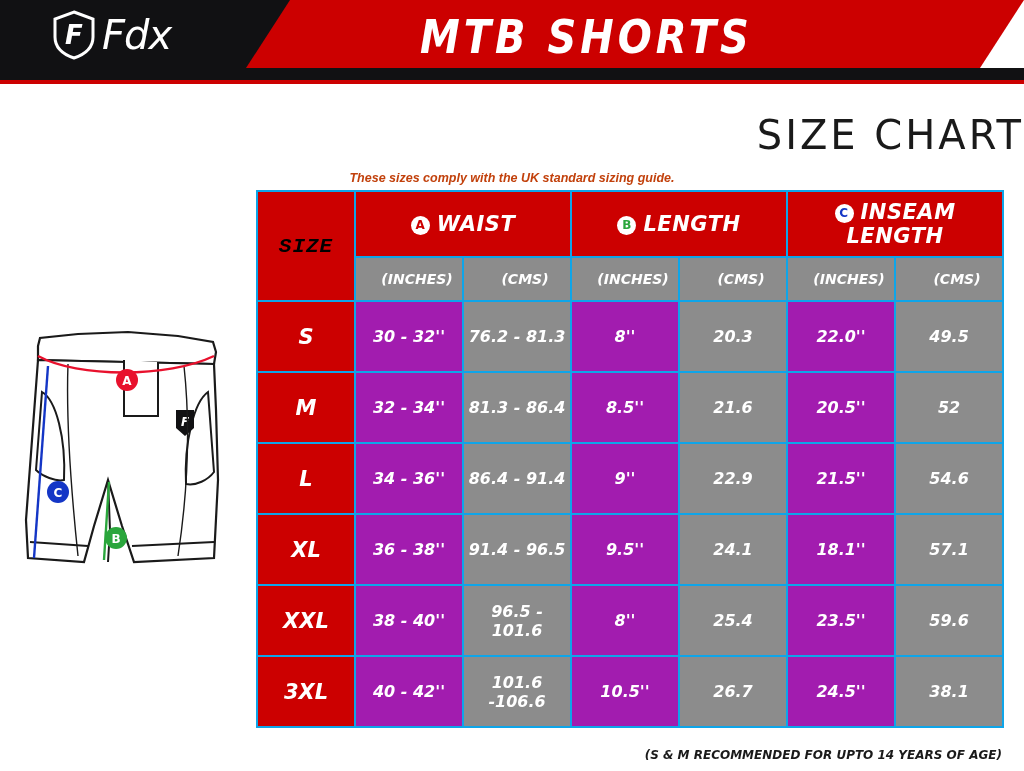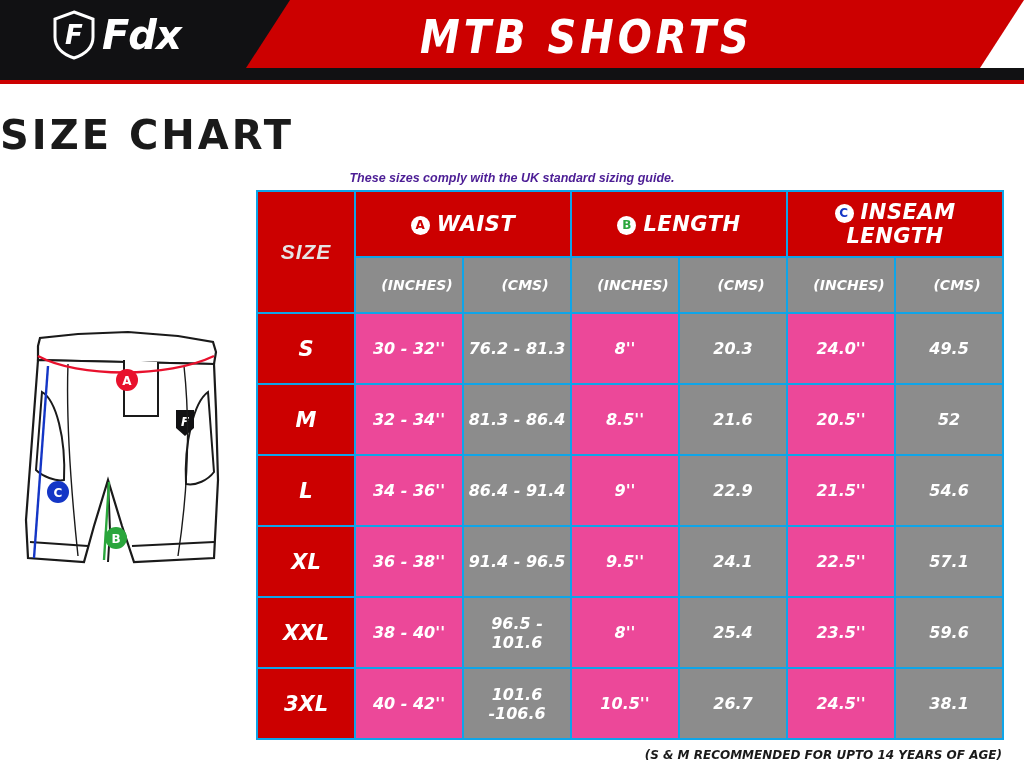--- a/index.html
+++ b/index.html
@@ -31,21 +31,21 @@
     position: absolute; left: 0; top: 80px; width: 1024px; height: 4px;
     background: #cc0000;
   }
 
   .logo {
     position: absolute; left: 52px; top: 10px;
     display: flex; align-items: center; gap: 6px;
   }
   .logo-shield { width: 44px; height: 50px; }
   .logo-text {
-    color: #ffffff; font-size: 40px; font-weight: bold;
+    color: #ffffff; font-size: 40px; font-weight: normal;
     font-style: italic; letter-spacing: -1px;
     font-family: "DejaVu Sans", sans-serif;
   }
 
   .hdr-title {
     position: absolute; left: 420px; top: 14px;
     color: #ffffff;
     font-family: "DejaVu Sans", sans-serif;
     font-size: 40px; font-weight: bold; font-style: italic;
     letter-spacing: 4px;
@@ -55,68 +55,68 @@
     position: absolute; left: 524px; top: 69px;
     color: #ffffff;
     font-family: "DejaVu Sans", sans-serif;
     font-size: 16px; font-weight: bold; font-style: italic;
     letter-spacing: 3px; z-index: 5; margin-top: 32px;
   }
 
   
   .chart-title {
     position: absolute; left: 0; top: 112px; width: 1024px;
-    text-align: left;
+    text-align: right;
     font-family: "DejaVu Sans", sans-serif;
     font-size: 40px; color: #1a1a1a; letter-spacing: 3px;
-    font-weight: 700;
+    font-weight: 400;
   }
   .chart-note {
     position: absolute; left: 0; top: 171px; width: 1024px;
     text-align: center;
-    font-size: 12.5px; font-style: italic; color: #4c1d95;
+    font-size: 12.5px; font-style: italic; color: #c2410c;
     font-weight: bold;
   }
 
   
   .table-wrap { position: absolute; left: 256px; top: 190px; width: 746px; }
   table { border-collapse: collapse; width: 746px; table-layout: fixed; }
   td, th { border: 2px solid #0ea5e9; text-align: center; }
 
   .th-group {
     background: #cc0000; color: #ffffff;
     font-family: "DejaVu Sans", sans-serif;
     font-size: 21px; font-weight: bold; font-style: italic;
     height: 66px; letter-spacing: 0.5px;
   }
   .th-size {
-    background: #cc0000; color: #e5e5e5;
-    font-family: Liberation Sans, sans-serif;
+    background: #cc0000; color: #000000;
+    font-family: Liberation Mono, monospace;
     font-size: 21px; font-weight: bold; font-style: italic;
     letter-spacing: 1px;
   }
   .th-unit {
     background: #8c8c8c; color: #ffffff;
     font-family: "DejaVu Sans", sans-serif;
     font-size: 14px; font-weight: bold; font-style: italic;
-    height: 56px;
+    height: 44px;
     padding-left: 16px;
   }
   .size-cell {
     background: #cc0000; color: #ffffff;
     font-family: "DejaVu Sans", sans-serif;
     font-size: 21px; font-weight: bold; font-style: italic;
     height: 71px;
   }
   .val {
     font-family: "DejaVu Sans", sans-serif;
     font-size: 16px; font-weight: bold; font-style: italic;
     color: #ffffff;
   }
-  .light { background: #ec4899; }
+  .light { background: #a21caf; }
   .dark  { background: #8c8c8c; text-align: center; }
 
   .badge {
     display: inline-block; width: 19px; height: 19px;
     border-radius: 50%; background: #ffffff;
     color: #cc0000; font-size: 12px; font-weight: bold;
     line-height: 19px; text-align: center; vertical-align: 2px;
     margin-right: 7px; font-style: normal;
     font-family: "DejaVu Sans", sans-serif;
   }
@@ -235,21 +235,21 @@
           <th class="th-unit">(CMS)</th>
         </tr>
       </thead>
       <tbody>
         <tr>
           <td class="size-cell">S</td>
           <td class="val light">30 - 32''</td>
           <td class="val dark">76.2 - 81.3</td>
           <td class="val light">8''</td>
           <td class="val dark">20.3</td>
-          <td class="val light">24.0''</td>
+          <td class="val light">22.0''</td>
           <td class="val dark">49.5</td>
         </tr>
         <tr>
           <td class="size-cell">M</td>
           <td class="val light">32 - 34''</td>
           <td class="val dark">81.3 - 86.4</td>
           <td class="val light">8.5''</td>
           <td class="val dark">21.6</td>
           <td class="val light">20.5''</td>
           <td class="val dark">52</td>
@@ -262,21 +262,21 @@
           <td class="val dark">22.9</td>
           <td class="val light">21.5''</td>
           <td class="val dark">54.6</td>
         </tr>
         <tr>
           <td class="size-cell">XL</td>
           <td class="val light">36 - 38''</td>
           <td class="val dark">91.4 - 96.5</td>
           <td class="val light">9.5''</td>
           <td class="val dark">24.1</td>
-          <td class="val light">22.5''</td>
+          <td class="val light">18.1''</td>
           <td class="val dark">57.1</td>
         </tr>
         <tr>
           <td class="size-cell">XXL</td>
           <td class="val light">38 - 40''</td>
           <td class="val dark">96.5 - 101.6</td>
           <td class="val light">8''</td>
           <td class="val dark">25.4</td>
           <td class="val light">23.5''</td>
           <td class="val dark">59.6</td>

